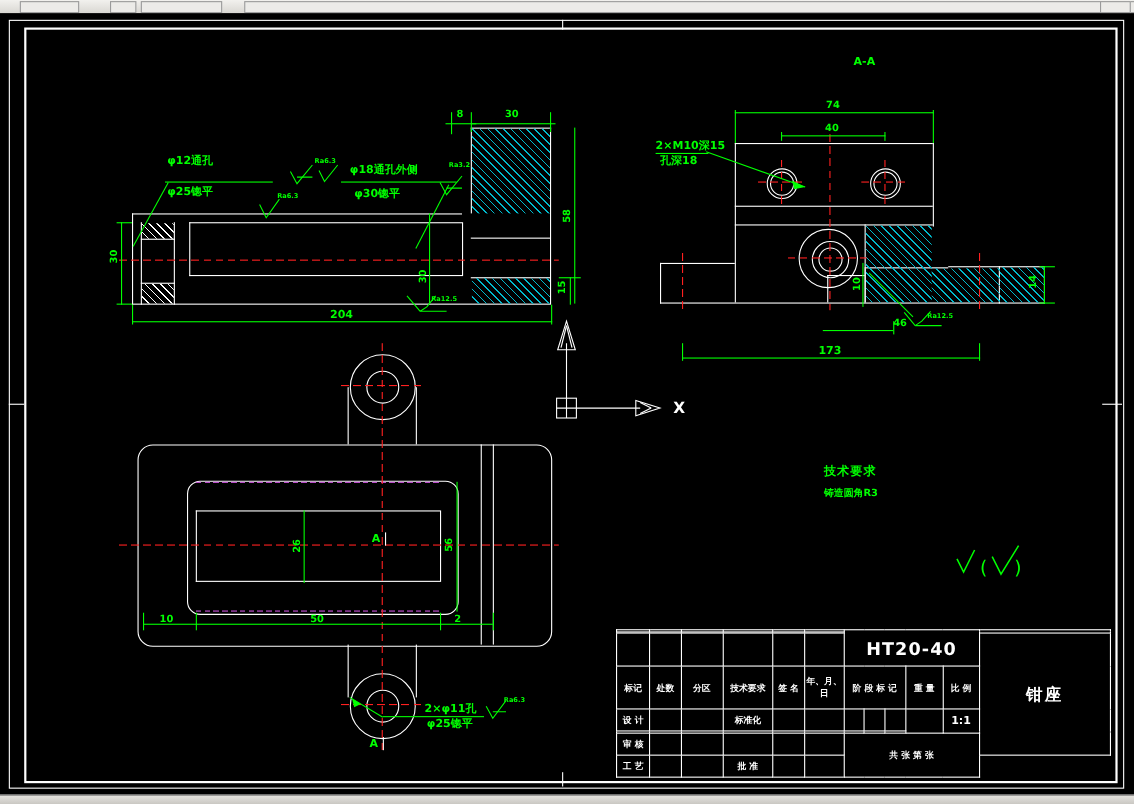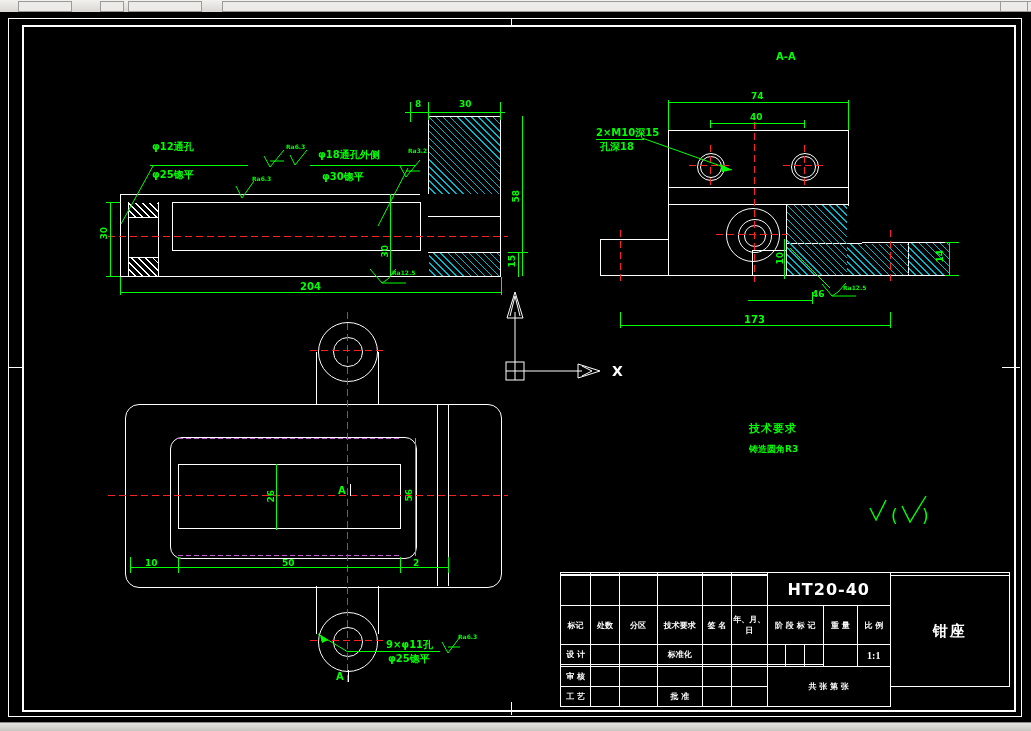--- a/index.html
+++ b/index.html
@@ -302,21 +302,21 @@
       <div class="gt gt9" style="left:145px;top:547px;">10</div>
       <div class="gt gt9" style="left:282px;top:547px;">50</div>
       <div class="gt gt9" style="left:413px;top:547px;">2</div>
 
       <div class="gl" style="left:276px;top:452px;width:1px;height:66px;"></div>
       <div class="gt gt9 vert" style="left:267px;top:478px;">26</div>
       <div class="gl" style="left:415px;top:426px;width:1px;height:118px;"></div>
       <div class="gt gt9 vert" style="left:405px;top:477px;">56</div>
 
       <div class="gl" style="left:348px;top:639px;width:92px;height:1px;"></div>
-      <div class="gt" style="left:386px;top:628px;">9×φ11孔</div>
+      <div class="gt" style="left:386px;top:628px;">2×φ11孔</div>
       <div class="gt" style="left:388px;top:642px;">φ25锪平</div>
       <svg class="ucs" style="left:316px;top:620px;" width="40" height="24">
         <line x1="2" y1="2" x2="32" y2="20" stroke="#00ff00" stroke-width="1"></line>
         <polygon points="4,3 12,8 6,11" fill="#00ff00"></polygon>
       </svg>
       <svg class="ucs" style="left:440px;top:624px;" width="34" height="22">
         <polyline points="2,6 8,17 20,1" fill="none" stroke="#00ff00" stroke-width="1"></polyline>
         <line x1="8" y1="11" x2="20" y2="11" stroke="#00ff00" stroke-width="1"></line>
       </svg>
       <div class="gt" style="left:458px;top:620px;font-size:6px;">Ra6.3</div>
@@ -394,21 +394,21 @@
           <td>设 计</td>
           <td></td>
           <td></td>
           <td>标准化</td>
           <td></td>
           <td></td>
           <td style="width:18px;"></td>
           <td style="width:18px;"></td>
           <td style="width:18px;"></td>
           <td rowspan="2"></td>
-          <td rowspan="2" style="font-size:10px;font-family:Liberation Serif, serif;">1:1</td>
+          <td rowspan="2" style="font-size:10px;">1:1</td>
         </tr>
         <tr>
           <td></td>
           <td></td>
           <td></td>
           <td></td>
           <td></td>
           <td></td>
           <td></td>
           <td></td>

